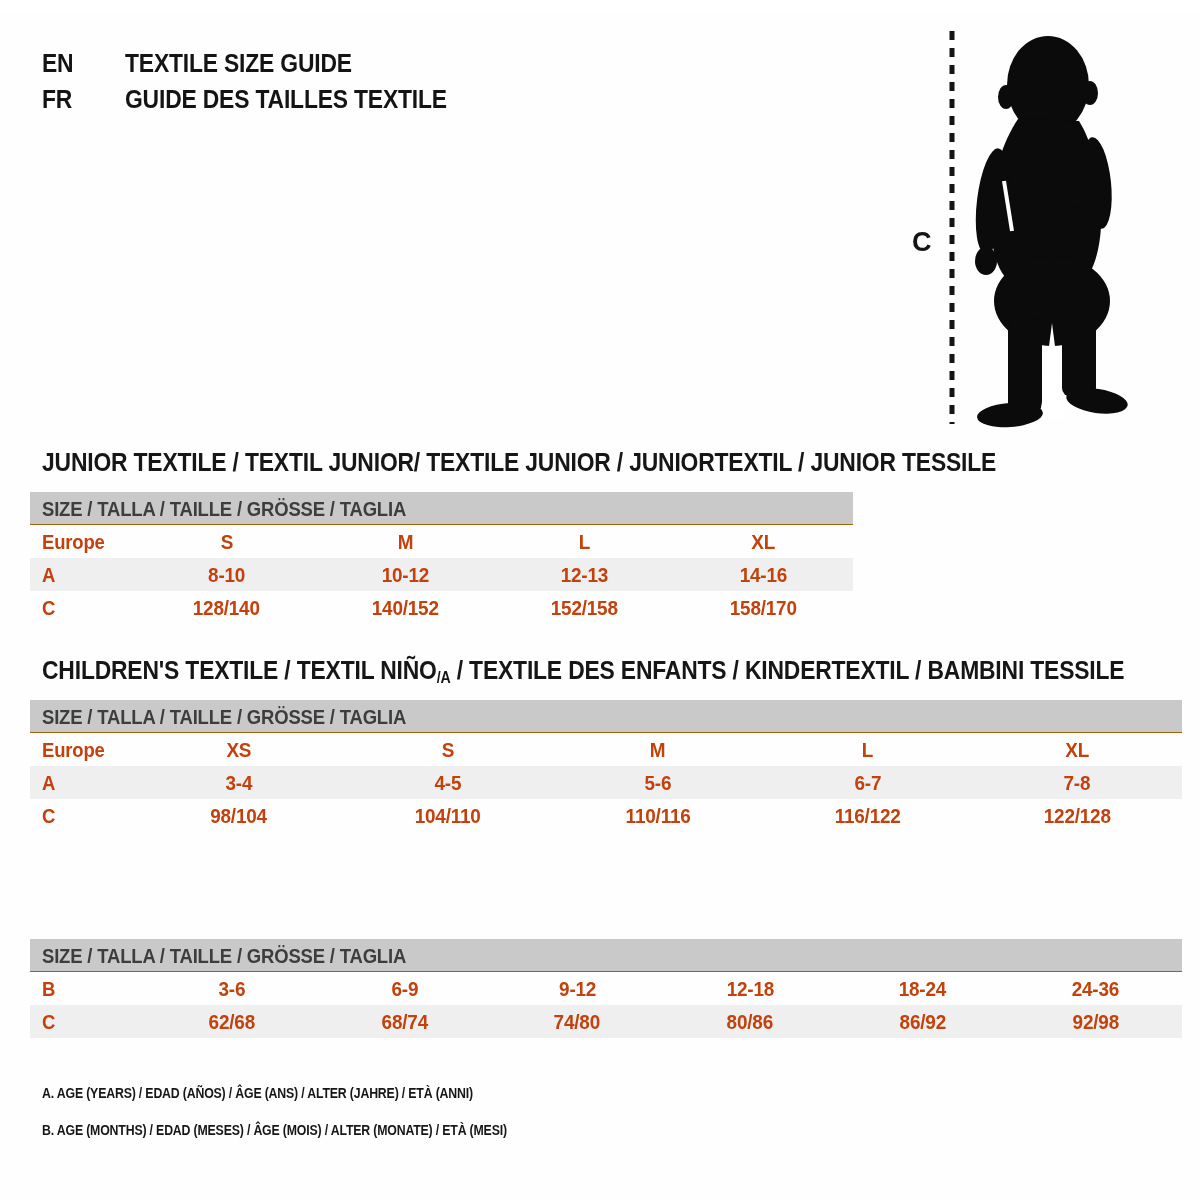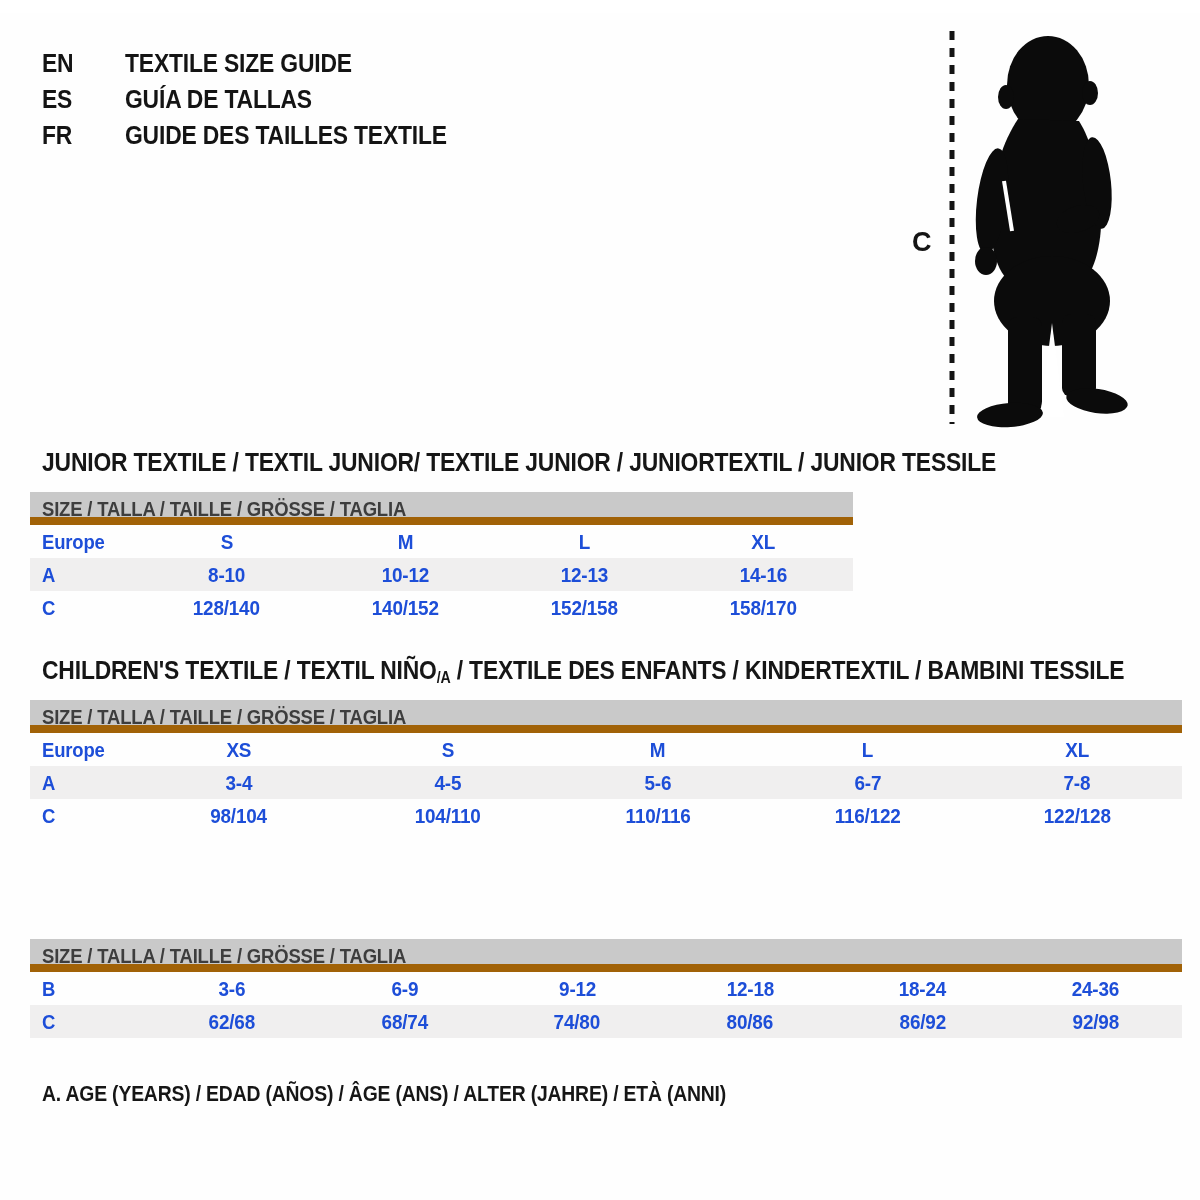--- a/index.html
+++ b/index.html
@@ -19,51 +19,47 @@
   .figure{position:absolute;left:900px;top:8px;width:270px;height:425px;}
   .c-label{position:absolute;left:912px;top:214px;font-size:27px;font-weight:700;color:#141414;}
 
   
   .sec-heading{position:absolute;left:42px;font-size:26px;font-weight:700;color:#161616;line-height:31px;}
   .sub-a{font-size:0.62em;vertical-align:-4px;}
 
   
   .size-bar{
     position:absolute;left:30px;height:33px;line-height:33px;background:#c9c9c9;
-    border-bottom:8px solid #a16207;box-sizing:border-box;
+    border-bottom:1px solid #a16207;box-sizing:border-box;
     font-size:21px;font-weight:700;color:#3d3d3d;padding-left:12px;
   }
 
   
   table.sg{position:absolute;left:30px;border-collapse:collapse;table-layout:fixed;}
   table.sg td{
     height:33px;padding:0;text-align:center;vertical-align:middle;
-    font-size:21px;font-weight:700;color:#1d4ed8;
+    font-size:21px;font-weight:700;color:#c2410c;
   }
   table.sg td.first{text-align:left;padding-left:12px;}
   tr.row-alt{background:#f0efef;}
   tr.row-plain{background:transparent;}
 
   
   .legend{position:absolute;left:42px;top:1062px;}
-  .legend-line{height:37px;line-height:37px;font-size:22px;font-weight:700;color:#161616;}
+  .legend-line{height:37px;line-height:37px;font-size:14px;font-weight:700;color:#161616;}
 </style>
 </head>
 <body>
 
 <div class="page">
 
   <div class="lang-block">
     <div class="lang-row">
       <span class="lang-code"><span class="cond">EN</span></span>
       <span class="cond">TEXTILE SIZE GUIDE</span>
-    </div>
-    <div class="lang-row">
-      <span class="lang-code"><span class="cond">ES</span></span>
-      <span class="cond">GUÍA DE TALLAS</span>
     </div>
     <div class="lang-row">
       <span class="lang-code"><span class="cond">FR</span></span>
       <span class="cond">GUIDE DES TAILLES TEXTILE</span>
     </div>
   </div>
 
   <div class="c-label">C</div>
 
   <div class="figure">
@@ -203,15 +199,16 @@
       <td><span class="condc">74/80</span></td>
       <td><span class="condc">80/86</span></td>
       <td><span class="condc">86/92</span></td>
       <td><span class="condc">92/98</span></td>
     </tr>
   </tbody>
     </table>
 
   <div class="legend">
     <div class="legend-line"><span class="cond">A. AGE (YEARS) / EDAD (AÑOS) / ÂGE (ANS) / ALTER (JAHRE) / ETÀ (ANNI)</span></div>
+    <div class="legend-line"><span class="cond">B. AGE (MONTHS) / EDAD (MESES) / ÂGE (MOIS) / ALTER (MONATE) / ETÀ (MESI)</span></div>
   </div>
 
 </div>
 
 </body></html>

